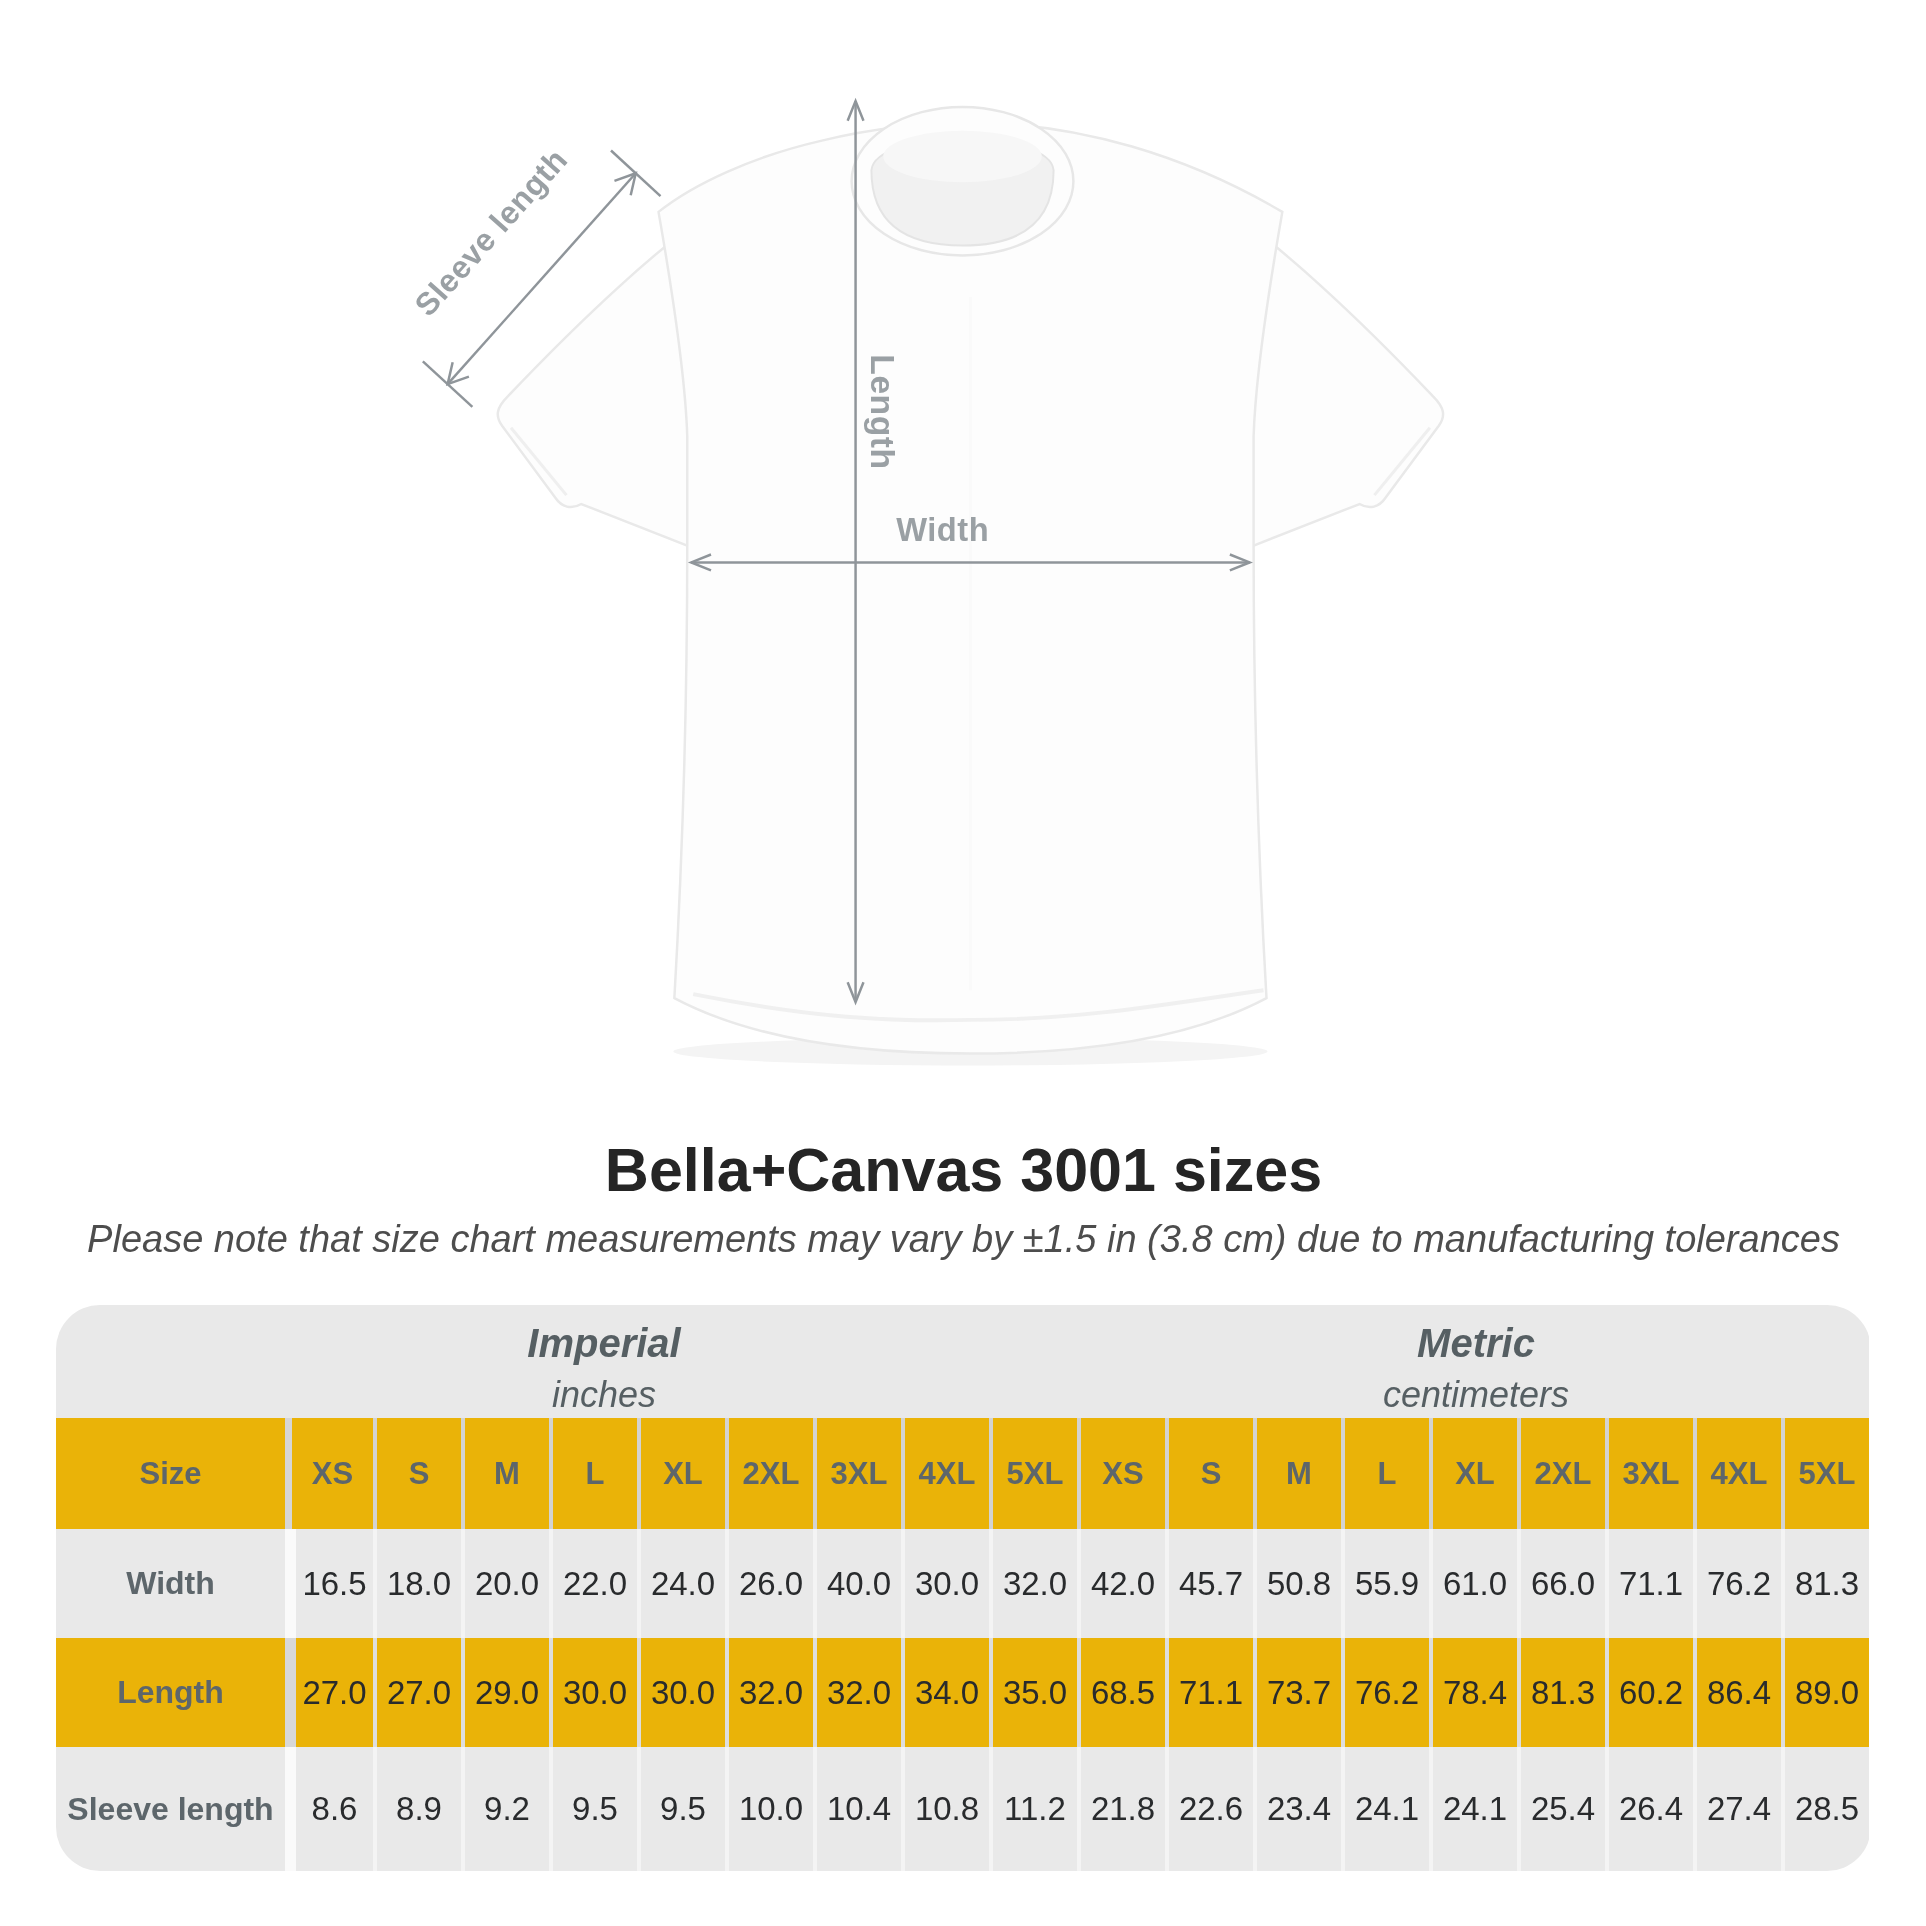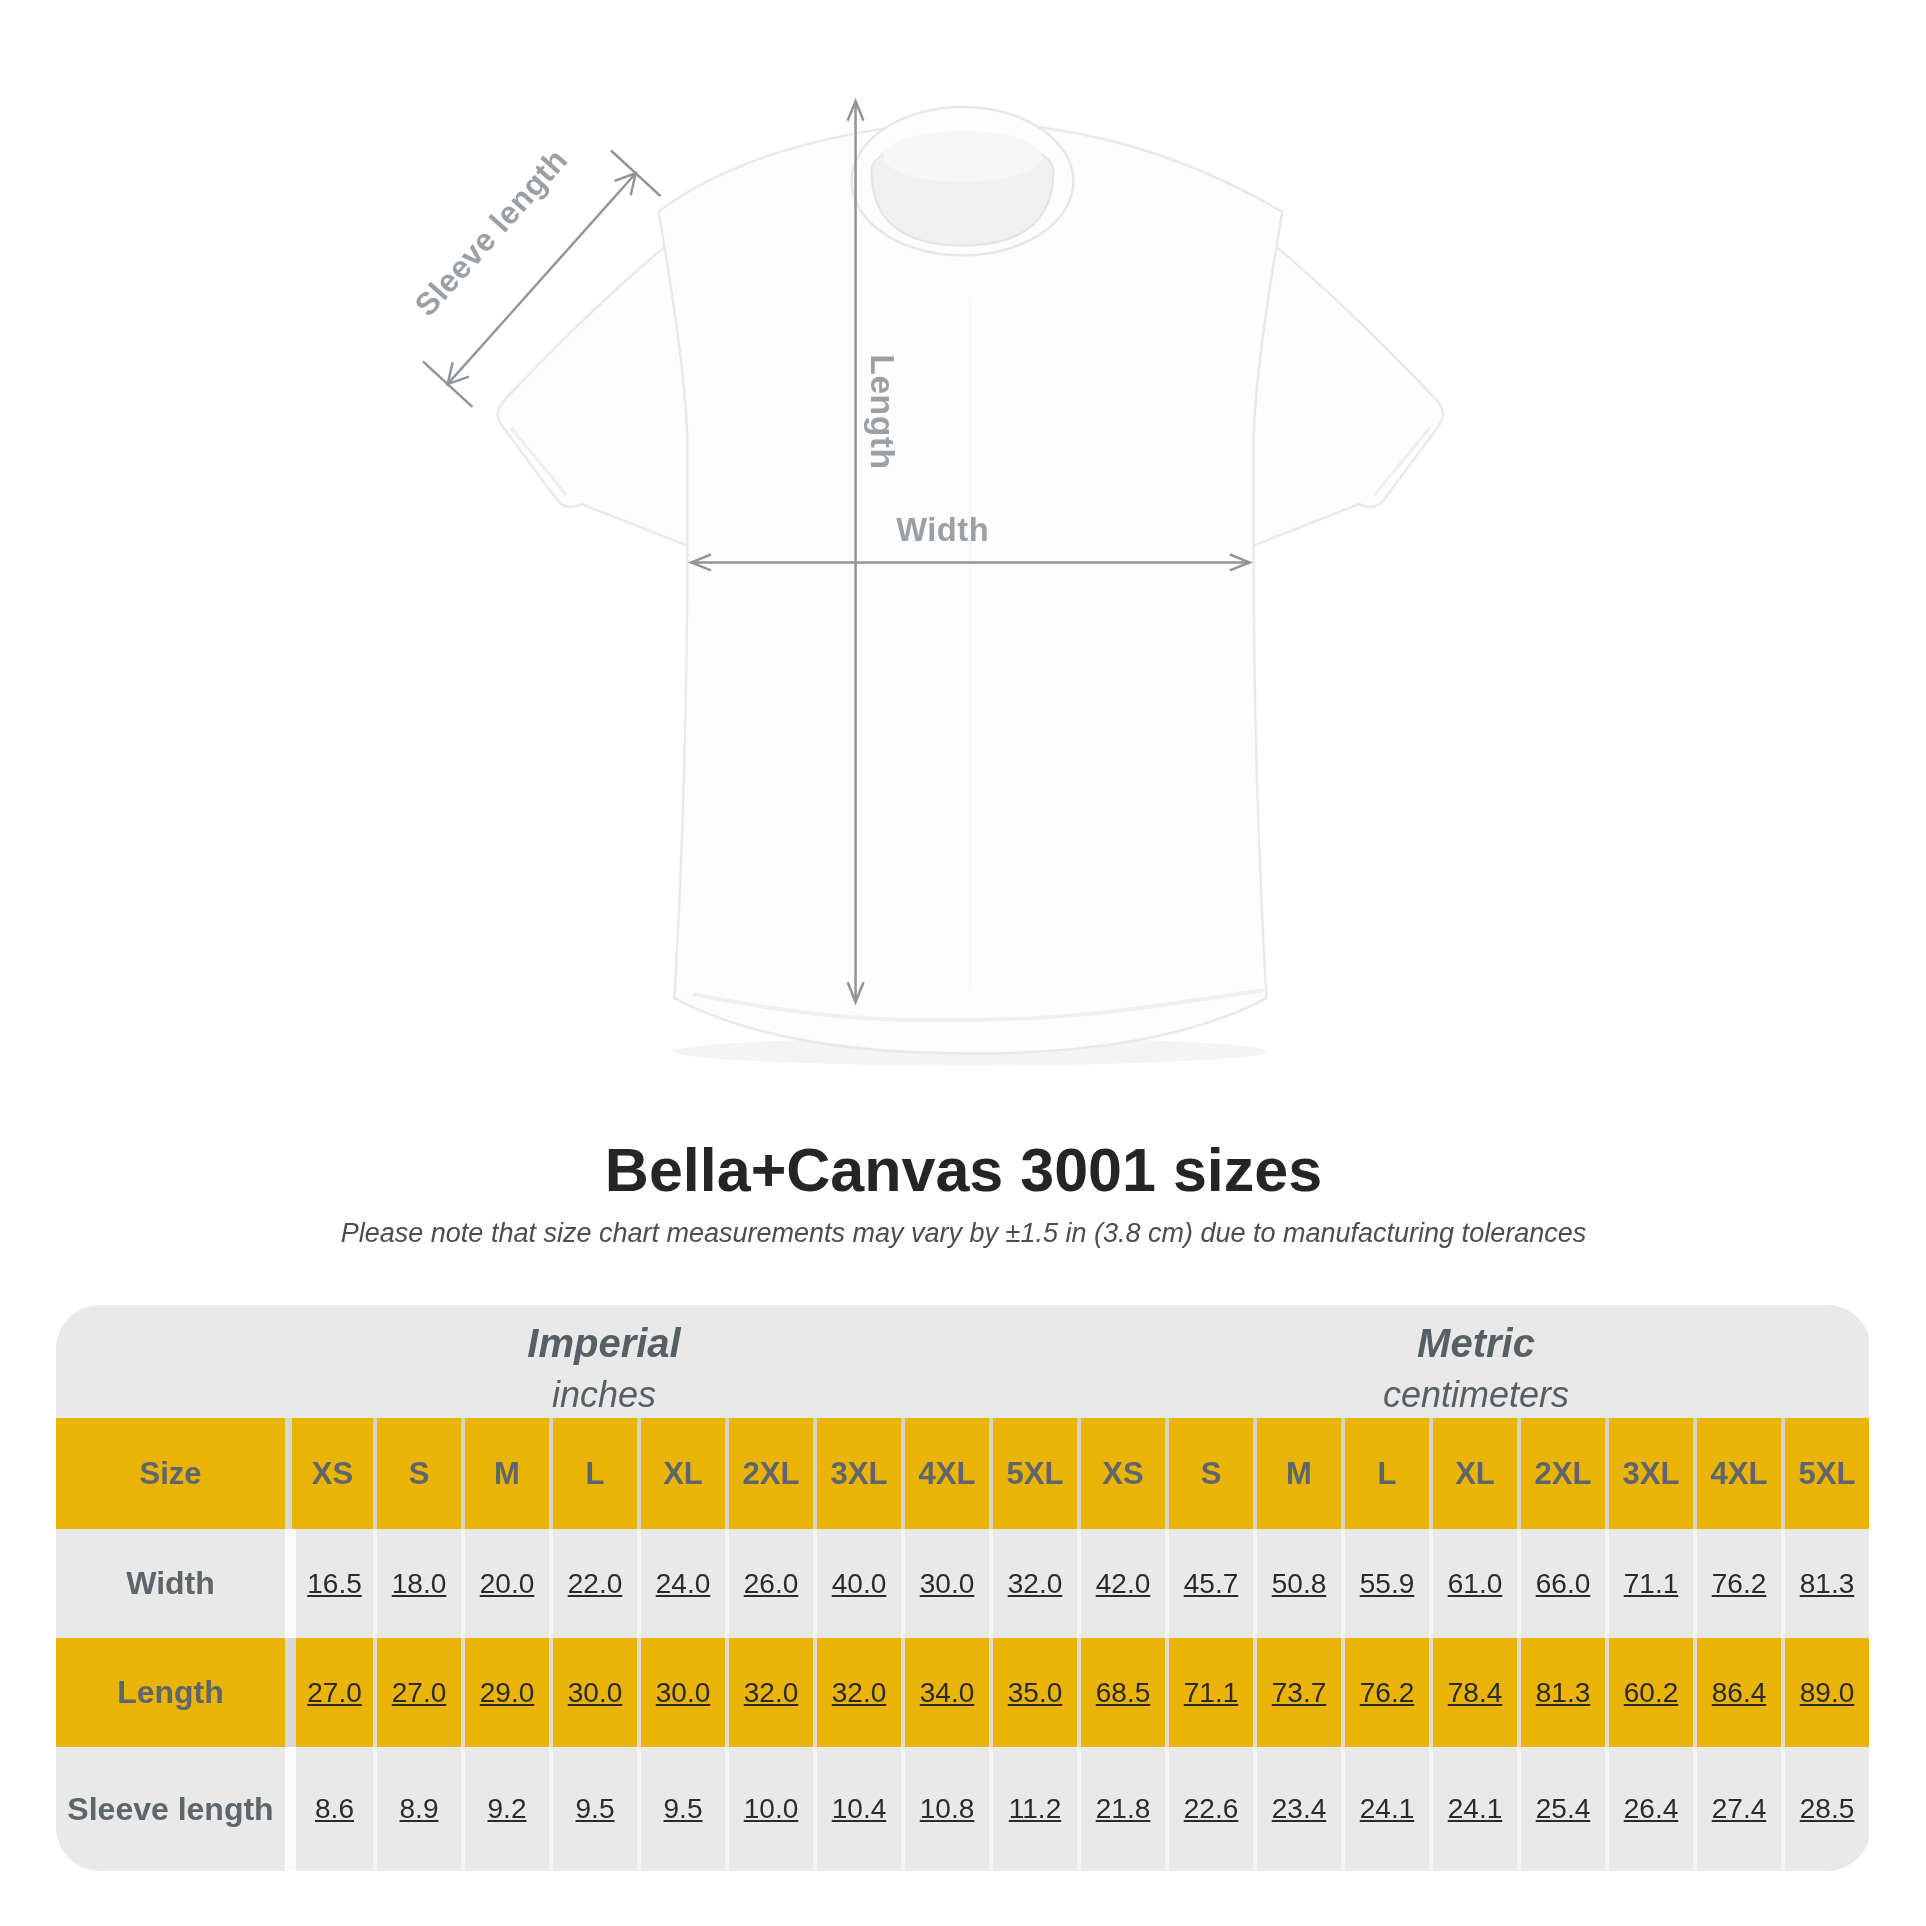--- a/index.html
+++ b/index.html
@@ -23,21 +23,21 @@
   }
   .dim-line { stroke: #8f959a; stroke-width: 2.5; fill: none; }
 
   
   .title {
     position: absolute; top: 1135px; left: 0; width: 100%;
     text-align: center; font-size: 61px; font-weight: bold; color: #252525;
   }
   .subtitle {
     position: absolute; top: 1218px; left: 0; width: 100%;
-    text-align: center; font-size: 27px; font-style: italic; color: #4d4d4d;
+    text-align: center; font-size: 38px; font-style: italic; color: #4d4d4d;
   }
 
   
   .size-table {
     position: absolute; left: 56px; top: 1305px; width: 1815px;
     display: grid;
     grid-template-columns: 229px repeat(18, 88px);
     grid-template-rows: 113px 111px 109px 109px 124px;
     border-radius: 44px; overflow: hidden;
   }
@@ -51,21 +51,21 @@
   .unit-group-imperial { left: 548px; }
   .unit-group-metric { left: 1420px; }
   .unit-name { font-size: 40px; font-weight: bold; font-style: italic; color: #565f63; }
   .unit-sub { font-size: 36px; font-style: italic; color: #565f63; margin-top: 8px; }
 
   .c { display: flex; align-items: center; justify-content: center; }
   .whitebg { background: #eab308; }
   .graybg { background: #e9e9e9; }
   .hcell { font-weight: bold; color: #5d666b; font-size: 31px; }
   .rowlabel { font-weight: bold; color: #5d666b; font-size: 32px; }
-  .num { color: #292b2d; font-size: 28px; text-decoration: underline; }
+  .num { color: #292b2d; font-size: 33px; }
 
   
   .hd-sep  { border-left: 4px solid #d3d3d3; }
   .hd-sepL { border-left: 7px solid #d6d6d6; }
   .wh-sep  { border-left: 4px solid #dedede; }
   .wh-sepL { border-left: 11px solid #d8d8d8; }
   .gr-sep  { border-left: 4px solid #f4f4f4; }
   .gr-sepL { border-left: 11px solid #fafafa; }
 </style>
 </head>

